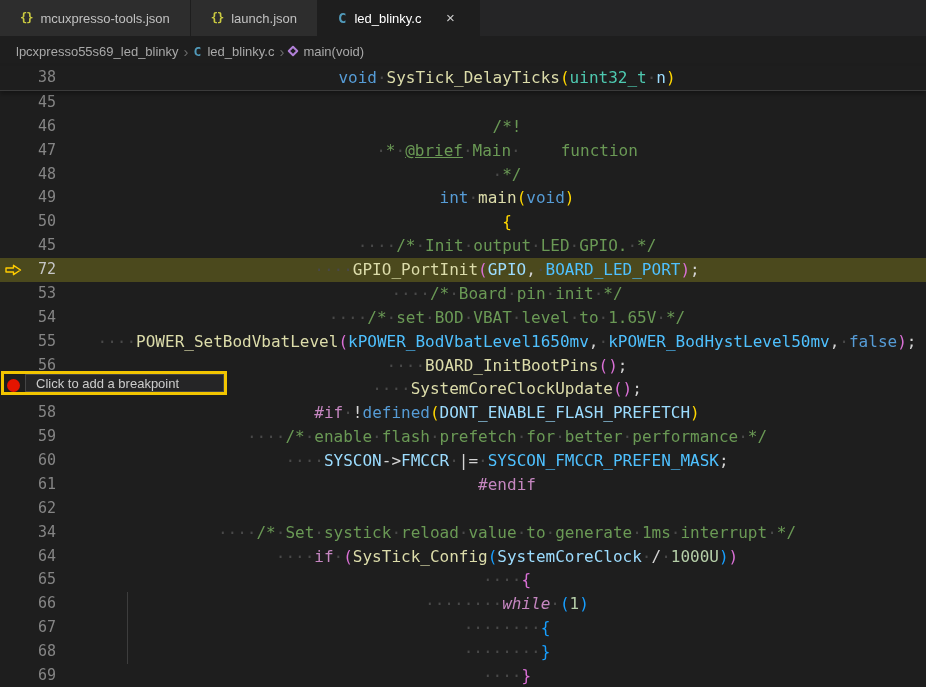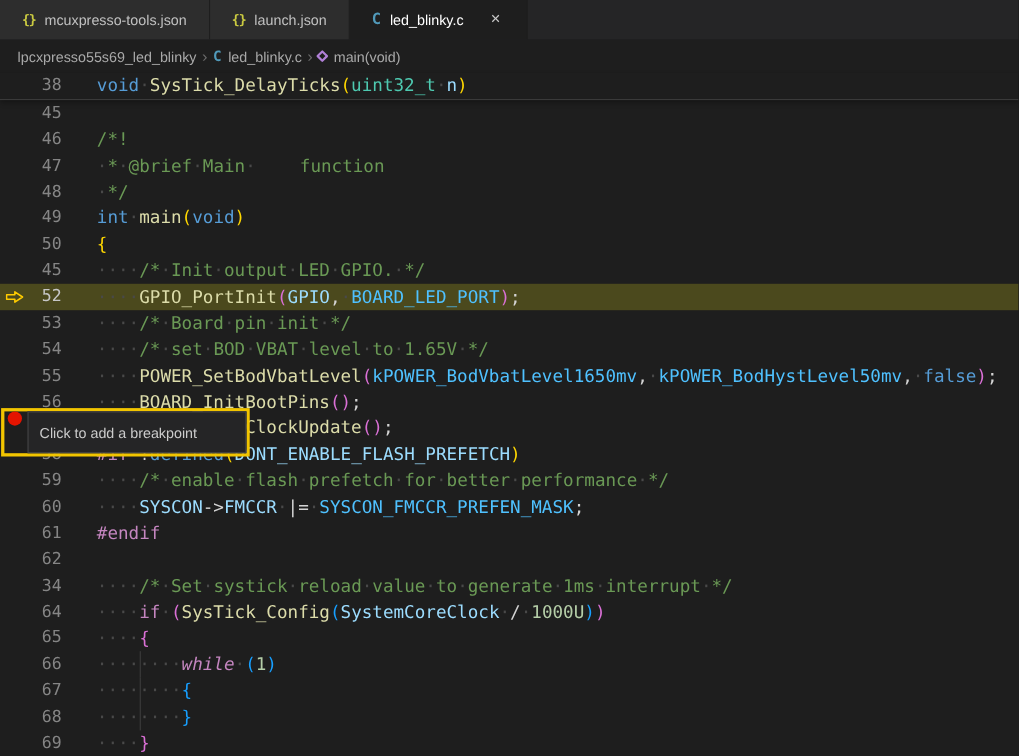--- a/index.html
+++ b/index.html
@@ -96,37 +96,37 @@
     color: #858585;
     font-size: 15px;
   }
   .line.hl .lnum { color: #c6c6c6; }
   .dbg-arrow {
     position: absolute;
     left: 5px; top: 50%;
     transform: translateY(-50%);
     display: inline-flex;
   }
-  .code { position: relative; flex: 1; white-space: pre; }
+  .code { position: relative; flex: 1; white-space: pre; text-align: center; }
   .ws { color: #494949; }
   .guide {
     position: absolute;
     top: 0; bottom: 0;
     width: 1px;
     background: #3d3d3d;
   }
 
   
   .annotation {
     position: absolute;
     left: 1px; top: 371px;
-    width: 226px; height: 44px;
+    width: 226px; height: 24px;
     border: 3px solid #f2c500;
     display: flex;
-    align-items: flex-start;
+    align-items: flex-end;
     z-index: 6;
   }
   .bp-dot {
     flex: none;
     width: 13px; height: 13px;
     margin-left: 3px;
     border-radius: 50%;
     background: #e51400;
     cursor: pointer;
   }
@@ -197,21 +197,21 @@
       <div class="line">
         <div class="gutter">
           <span class="lnum">46</span>
         </div>
         <span class="code"><span style="color: rgb(106, 153, 85);">/*!</span></span>
       </div>
       <div class="line">
         <div class="gutter">
           <span class="lnum">47</span>
         </div>
-        <span class="code"><span class="ws">·</span><span style="color: rgb(106, 153, 85);">*</span><span class="ws">·</span><span style="color: rgb(106, 153, 85);">@brief</span><span class="ws">·</span><span style="color: rgb(106, 153, 85);">Main</span><span class="ws">·</span><span style="color: rgb(106, 153, 85); margin-left: 40px;">function</span></span>
+        <span class="code"><span class="ws">·</span><span style="color: rgb(106, 153, 85);">*</span><span class="ws">·</span><span style="color: rgb(106, 153, 85); text-decoration: underline;">@brief</span><span class="ws">·</span><span style="color: rgb(106, 153, 85);">Main</span><span class="ws">·</span><span style="color: rgb(106, 153, 85); margin-left: 40px;">function</span></span>
       </div>
       <div class="line">
         <div class="gutter">
           <span class="lnum">48</span>
         </div>
         <span class="code"><span class="ws">·</span><span style="color: rgb(106, 153, 85);">*/</span></span>
       </div>
       <div class="line">
         <div class="gutter">
           <span class="lnum">49</span>
@@ -230,21 +230,21 @@
         </div>
         <span class="code"><span class="ws">····</span><span style="color: rgb(106, 153, 85);">/*</span><span class="ws">·</span><span style="color: rgb(106, 153, 85);">Init</span><span class="ws">·</span><span style="color: rgb(106, 153, 85);">output</span><span class="ws">·</span><span style="color: rgb(106, 153, 85);">LED</span><span class="ws">·</span><span style="color: rgb(106, 153, 85);">GPIO.</span><span class="ws">·</span><span style="color: rgb(106, 153, 85);">*/</span></span>
       </div>
       <div class="line hl">
         <div class="gutter">
           <span class="dbg-arrow">
             <svg width="17" height="13" viewBox="0 0 17 13">
               <path d="M1 4.5 H8.5 V1.8 L15.5 6.5 L8.5 11.2 V8.5 H1 Z" fill="none" stroke="#FFCC00" stroke-width="1.4" stroke-linejoin="round"></path>
             </svg>
           </span>
-          <span class="lnum">52</span>
+          <span class="lnum">72</span>
         </div>
         <span class="code"><span class="ws">····</span><span style="color: rgb(220, 220, 170);">GPIO_PortInit</span><span style="color: rgb(218, 112, 214);">(</span><span style="color: rgb(156, 220, 254);">GPIO</span><span style="color: rgb(212, 212, 212);">,</span><span class="ws">·</span><span style="color: rgb(79, 193, 255);">BOARD_LED_PORT</span><span style="color: rgb(218, 112, 214);">)</span><span style="color: rgb(212, 212, 212);">;</span></span>
       </div>
       <div class="line">
         <div class="gutter">
           <span class="lnum">53</span>
         </div>
         <span class="code"><span class="ws">····</span><span style="color: rgb(106, 153, 85);">/*</span><span class="ws">·</span><span style="color: rgb(106, 153, 85);">Board</span><span class="ws">·</span><span style="color: rgb(106, 153, 85);">pin</span><span class="ws">·</span><span style="color: rgb(106, 153, 85);">init</span><span class="ws">·</span><span style="color: rgb(106, 153, 85);">*/</span></span>
       </div>
       <div class="line">

